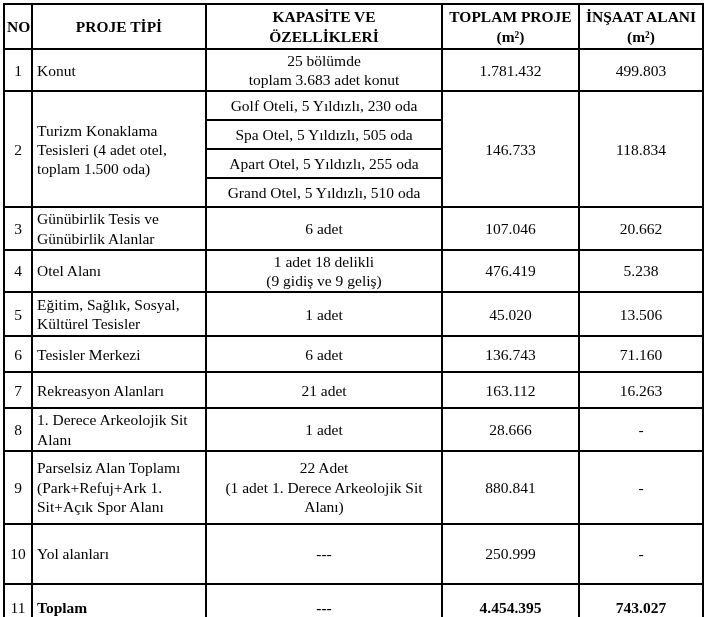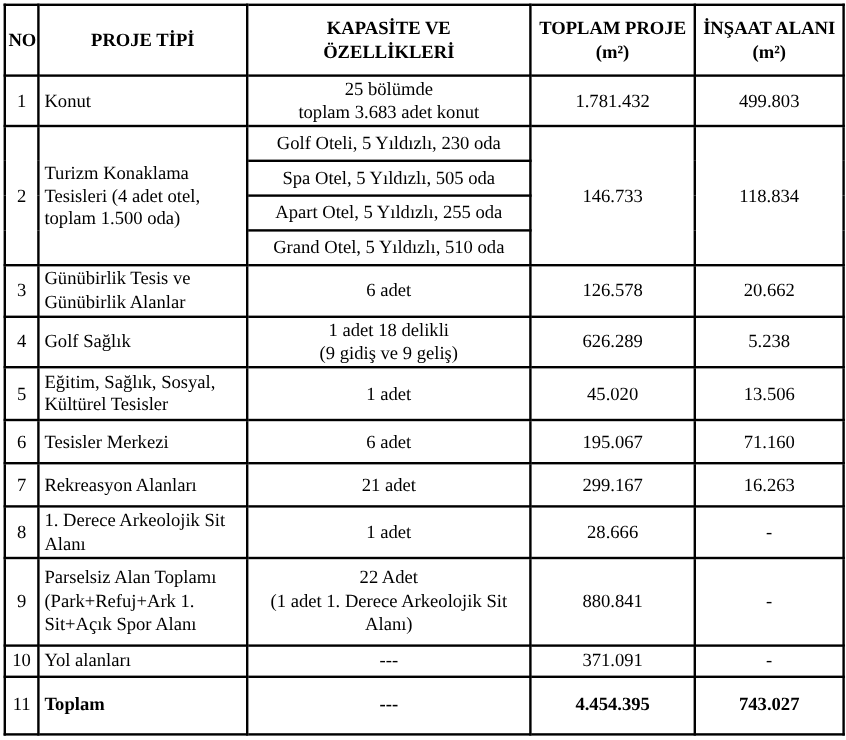--- a/index.html
+++ b/index.html
@@ -44,21 +44,21 @@
   <table class="summary">
     <colgroup>
       <col style="width:28px">
       <col style="width:174px">
       <col style="width:236px">
       <col style="width:137px">
       <col style="width:124px">
     </colgroup>
 
     <tbody>
-        <tr class="hdr" style="height:59px">
+        <tr class="hdr" style="height:45px">
       <td>NO</td>
       <td>PROJE TİPİ</td>
       <td>
         <span class="line">KAPASİTE VE</span>
         <span class="line">ÖZELLİKLERİ</span>
       </td>
       <td>
         <span class="line">TOPLAM PROJE</span>
         <span class="line">(m²)</span>
       </td>
@@ -93,56 +93,56 @@
       <td class="c">Apart Otel, 5 Yıldızlı, 255 oda</td>
     </tr>
     <tr style="height:29px">
       <td class="c">Grand Otel, 5 Yıldızlı, 510 oda</td>
     </tr>
 
     <tr style="height:42px">
       <td class="c">3</td>
       <td class="l">Günübirlik Tesis ve Günübirlik Alanlar</td>
       <td class="c">6 adet</td>
-      <td class="c">126.578</td>
+      <td class="c">107.046</td>
       <td class="c">20.662</td>
     </tr>
 
     <tr style="height:42px">
       <td class="c">4</td>
-      <td class="l">Golf Sağlık</td>
+      <td class="l">Otel Alanı</td>
       <td class="c">
         <span class="line">1 adet 18 delikli</span>
         <span class="line">(9 gidiş ve 9 geliş)</span>
       </td>
-      <td class="c">626.289</td>
+      <td class="c">476.419</td>
       <td class="c">5.238</td>
     </tr>
 
     <tr style="height:44px">
       <td class="c">5</td>
       <td class="l">Eğitim, Sağlık, Sosyal, Kültürel Tesisler</td>
       <td class="c">1 adet</td>
       <td class="c">45.020</td>
       <td class="c">13.506</td>
     </tr>
 
     <tr style="height:36px">
       <td class="c">6</td>
       <td class="l">Tesisler Merkezi</td>
       <td class="c">6 adet</td>
-      <td class="c">195.067</td>
+      <td class="c">136.743</td>
       <td class="c">71.160</td>
     </tr>
 
     <tr style="height:36px">
       <td class="c">7</td>
       <td class="l">Rekreasyon Alanları</td>
       <td class="c">21 adet</td>
-      <td class="c">299.167</td>
+      <td class="c">163.112</td>
       <td class="c">16.263</td>
     </tr>
 
     <tr style="height:42px">
       <td class="c">8</td>
       <td class="l">1. Derece Arkeolojik Sit Alanı</td>
       <td class="c">1 adet</td>
       <td class="c">28.666</td>
       <td class="c">-</td>
     </tr>
@@ -151,25 +151,25 @@
       <td class="c">9</td>
       <td class="l">Parselsiz  Alan Toplamı (Park+Refuj+Ark 1. Sit+Açık Spor Alanı</td>
       <td class="c">
         <span class="line">22 Adet</span>
         <span class="line">(1 adet 1. Derece Arkeolojik Sit Alanı)</span>
       </td>
       <td class="c">880.841</td>
       <td class="c">-</td>
     </tr>
 
-    <tr style="height:26px">
+    <tr style="height:60px">
       <td class="c">10</td>
       <td class="l">Yol alanları</td>
       <td class="c">---</td>
-      <td class="c">371.091</td>
+      <td class="c">250.999</td>
       <td class="c">-</td>
     </tr>
 
     <tr style="height:48px">
       <td class="c">11</td>
       <td class="l b">Toplam</td>
       <td class="c b">---</td>
       <td class="c b">4.454.395</td>
       <td class="c b">743.027</td>
     </tr>

